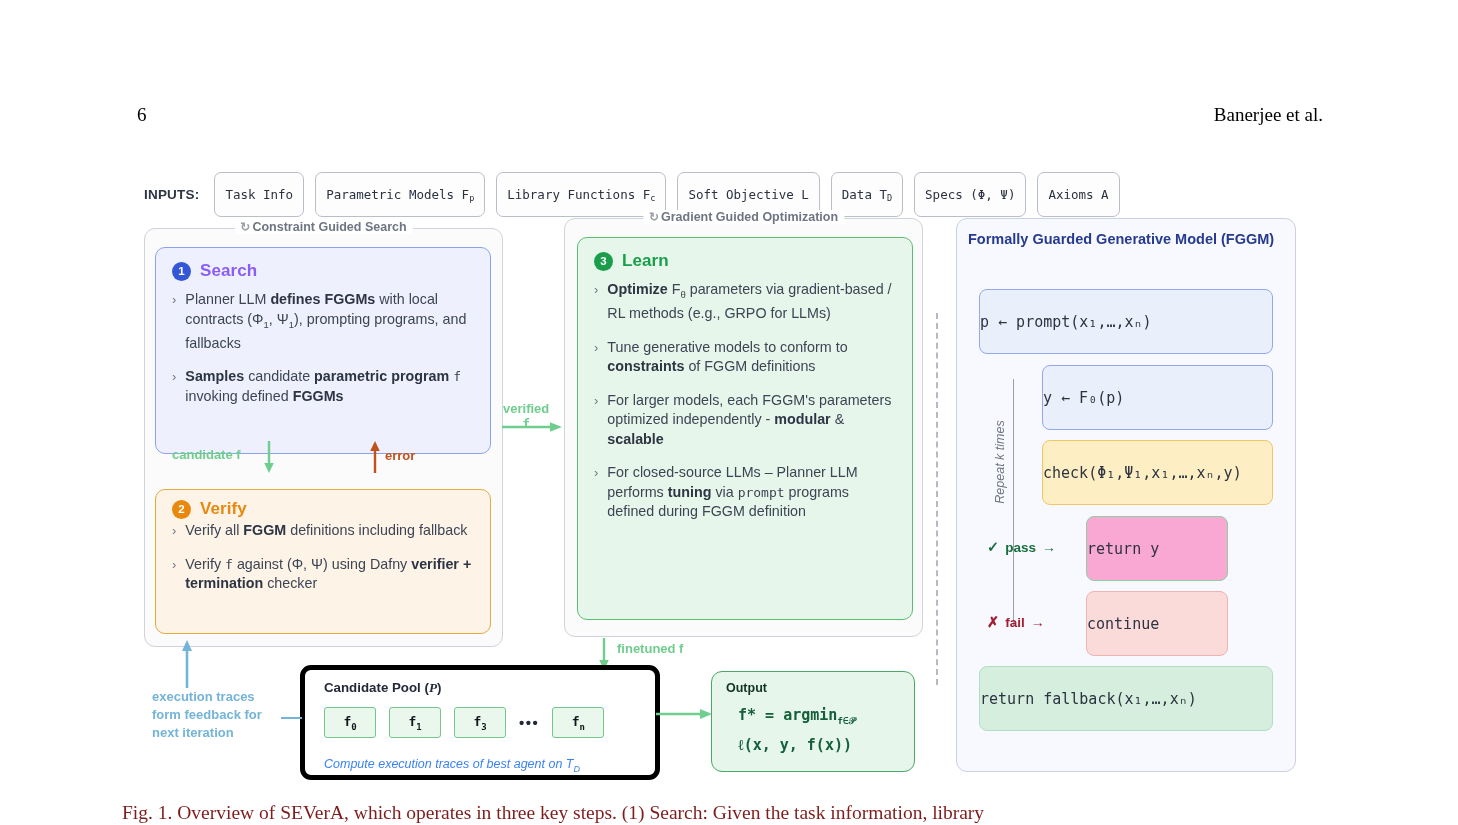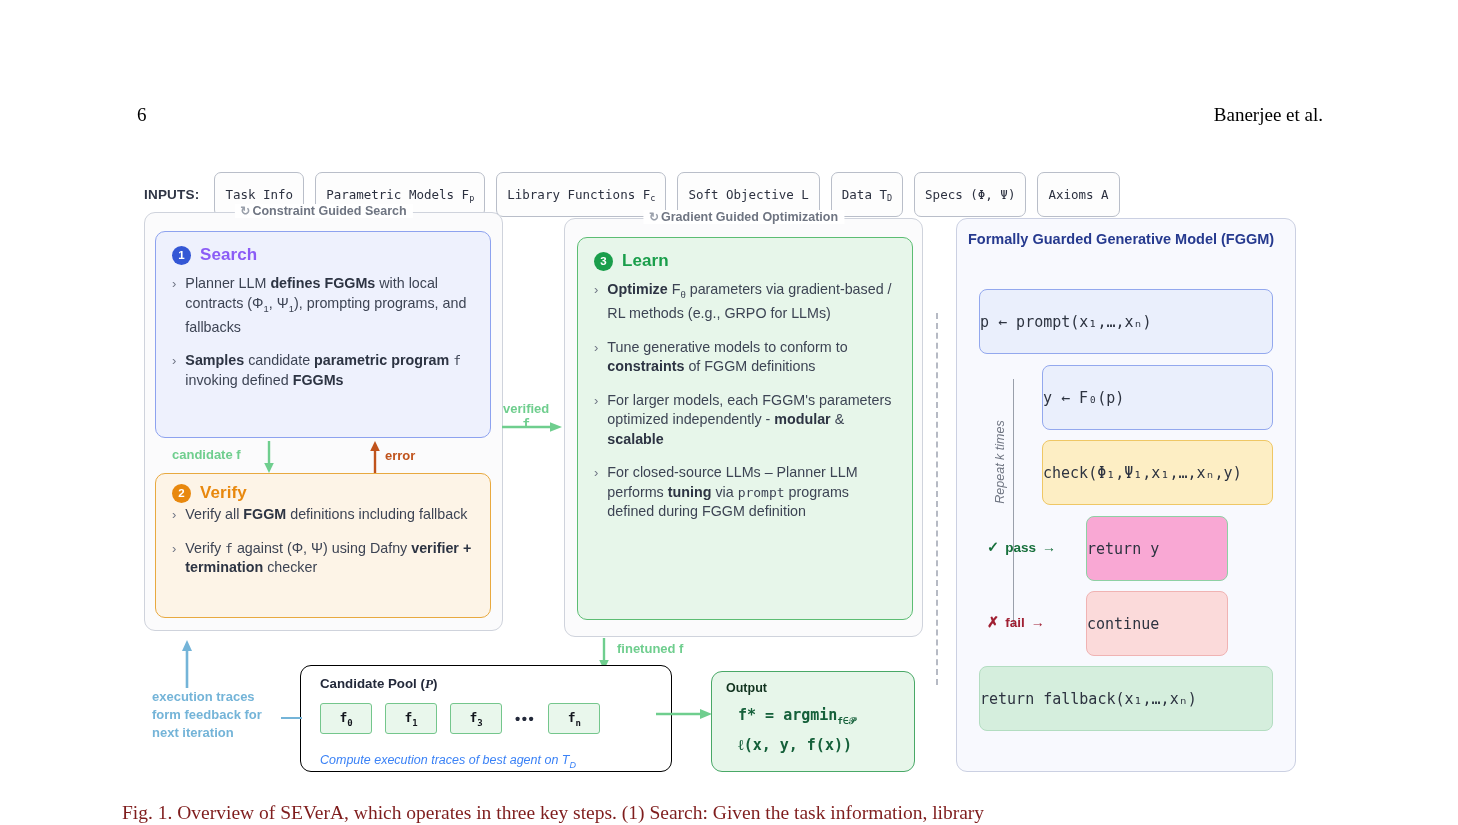--- a/index.html
+++ b/index.html
@@ -90,21 +90,21 @@
     transform: translateX(-50%);
     background: #ffffff;
     padding: 0 6px;
     font-size: 12.5px;
     font-weight: bold;
     color: #6f7582;
     white-space: nowrap;
   }
   .panel-title .spin { font-size: 12px; color: #9aa0ab; margin-right: 2px; }
 
-  #panel-search  { left: 144px; top: 212px; width: 357px; height: 417px; }
+  #panel-search  { left: 144px; top: 228px; width: 357px; height: 417px; }
   #panel-grad    { left: 564px; top: 218px; width: 357px; height: 417px; }
 
   
   .card {
     position: absolute;
     border-radius: 10px;
   }
   #card-search {
     left: 10px; top: 18px; width: 334px; height: 205px;
     background: #eef1fd; border: 1.2px solid #8da2ef;
@@ -189,21 +189,21 @@
   }
   #feedback-connector {
     position: absolute; left: 281px; top: 717px; width: 21px; height: 2px;
     background: #74b4d8;
   }
 
   
   #pool {
     position: absolute;
     left: 300px; top: 665px; width: 350px; height: 105px;
-    border: 1px solid #000000; border-radius: 11px; background: #fff; padding-left: 20px;
+    border: 5px solid #000000; border-radius: 11px; background: #fff;
   }
   #pool .pool-title {
     position: absolute; left: 19px; top: 10px;
     font-size: 13.3px; font-weight: bold; color: #23293a;
   }
   #pool .pool-title i { font-family: "Liberation Serif", serif; font-style: italic; }
   .pool-chips {
     position: absolute; left: 19px; top: 37px;
     display: flex; align-items: center; gap: 13px;
   }

